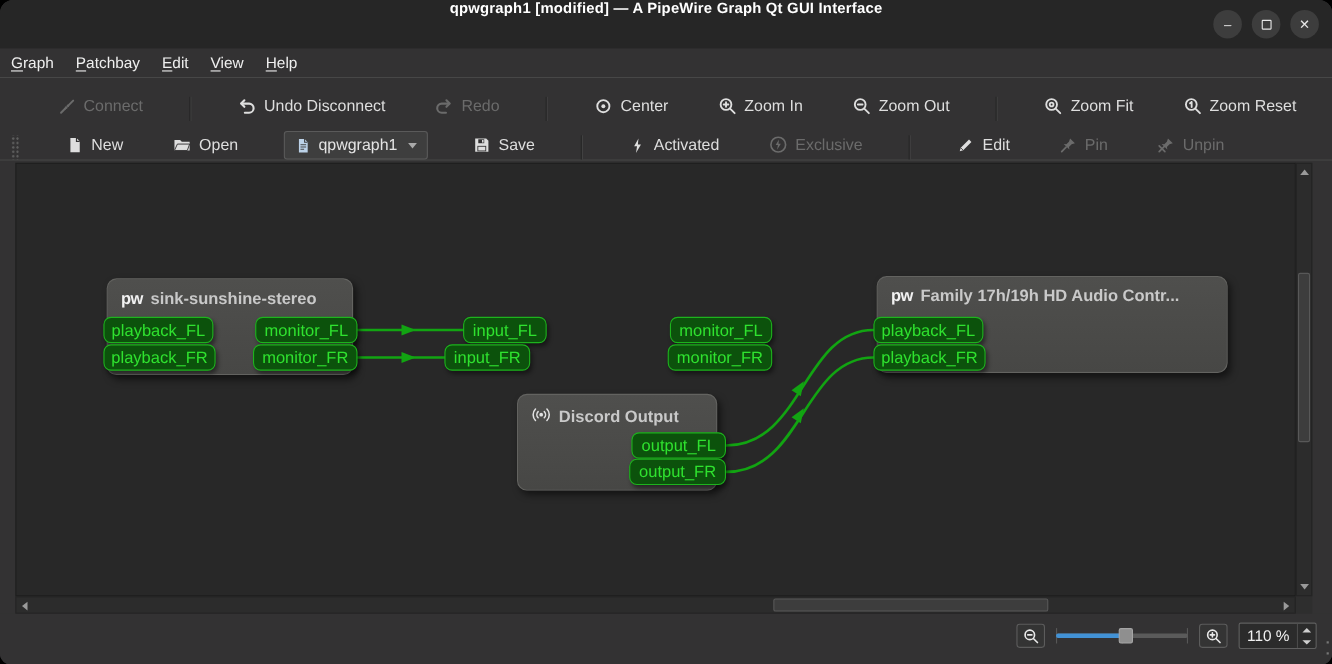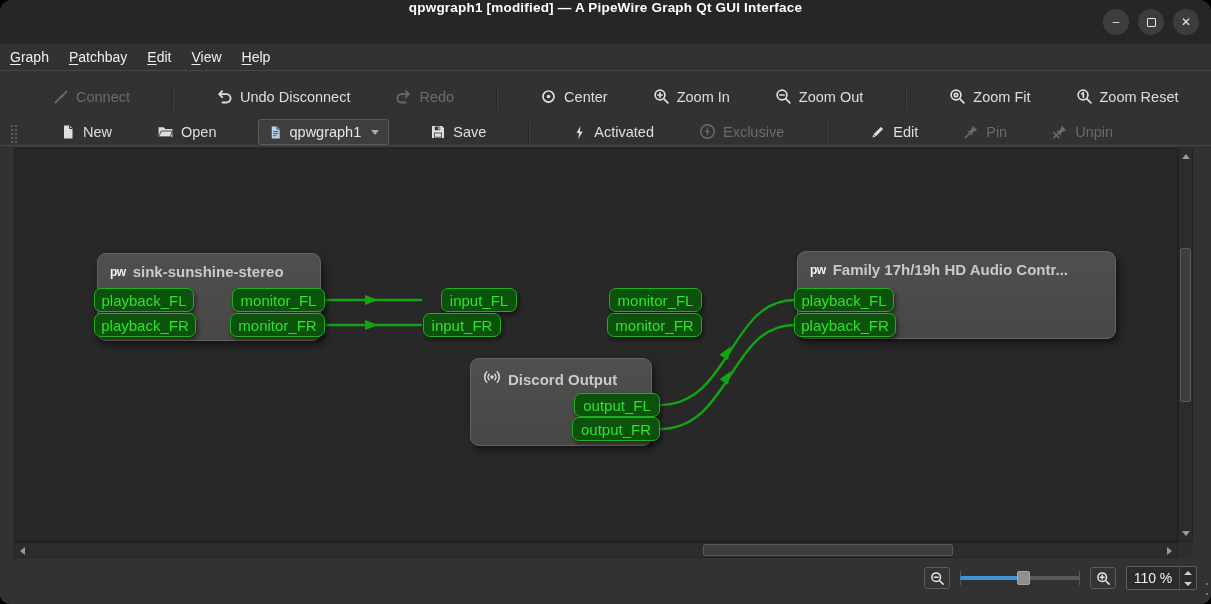--- a/index.html
+++ b/index.html
@@ -35,35 +35,35 @@
   
   .central { flex:1 1 auto; padding:2px 18px 0 14px; min-height:0; }
   .canvas-grid { width:100%; height:100%; display:grid; grid-template-columns:1fr 15px; grid-template-rows:1fr 16px; }
   .canvas { position:relative; background:#282828; border:1px solid #1e1e1e; overflow:hidden; }
 
   .conn-layer { position:absolute; left:0; top:0; pointer-events:none; }
 
   .node { position:absolute; background:linear-gradient(#4f4f4d,#474745); border:1px solid #636360; border-radius:9px; box-shadow:3px 4px 7px rgba(0,0,0,.5); }
   .node-header { display:flex; align-items:center; gap:7px; padding:9px 12px; }
   .node-title { color:#c9c9c9; font-size:15px; font-weight:bold; white-space:nowrap; overflow:hidden; }
-  .pw-glyph { color:#f2f2f2; font-size:12px; font-weight:bold; letter-spacing:-.5px; }
+  .pw-glyph { color:#f2f2f2; font-size:15px; font-weight:bold; letter-spacing:-.5px; }
   .bc-icon { color:#e2e2e2; }
 
   .node1 { left:82px;  top:104px; width:224px; height:88px; }
   .node2 { left:413px; top:104px; width:268px; height:88px; }
   .node3 { left:782px; top:102px; width:319px; height:88px; }
   .node4 { left:455px; top:209px; width:182px; height:88px; }
 
   .port { position:absolute; height:24px; border-radius:7px; background:#0c520c; border:1.5px solid #1db31d; color:#2fe22f; font-size:15px; display:flex; align-items:center; justify-content:center; box-shadow:2px 3px 4px rgba(0,0,0,.45); white-space:nowrap; }
   .n0p0 { left:79px;  top:139px; width:100px; }
   .n0p1 { left:79px;  top:164px; width:102px; }
   .n0p2 { left:217px; top:139px; width:93px;  }
   .n0p3 { left:215px; top:164px; width:95px;  }
-  .n1p0 { left:406px; top:139px; width:76px;margin-left:20px;  }
-  .n1p1 { left:408px; top:164px; width:78px;  }
+  .n1p0 { left:406px; top:139px; width:76px;  }
+  .n1p1 { left:389px; top:164px; width:78px;  }
   .n1p2 { left:594px; top:139px; width:93px;  }
   .n1p3 { left:592px; top:164px; width:95px;  }
   .n2p0 { left:779px; top:139px; width:100px; }
   .n2p1 { left:779px; top:164px; width:102px; }
   .n3p0 { left:559px; top:244px; width:86px;  }
   .n3p1 { left:557px; top:268px; width:88px;  }
 
   
   .vscroll { position:relative; background:#2c2c2c; border:1px solid #242424; }
   .hscroll { position:relative; background:#2c2c2c; border:1px solid #242424; }

